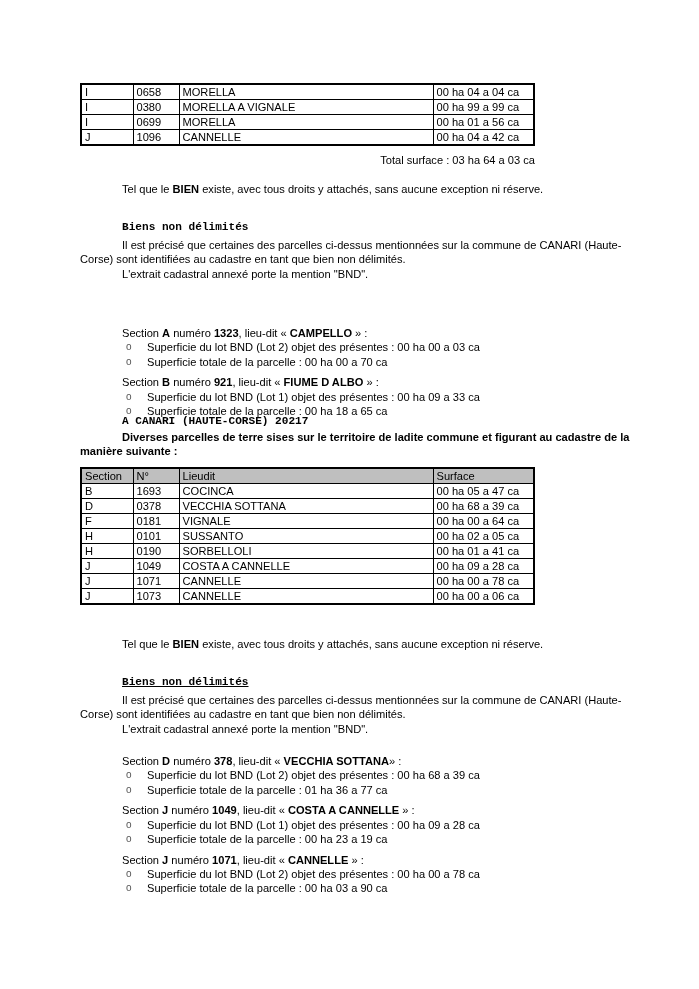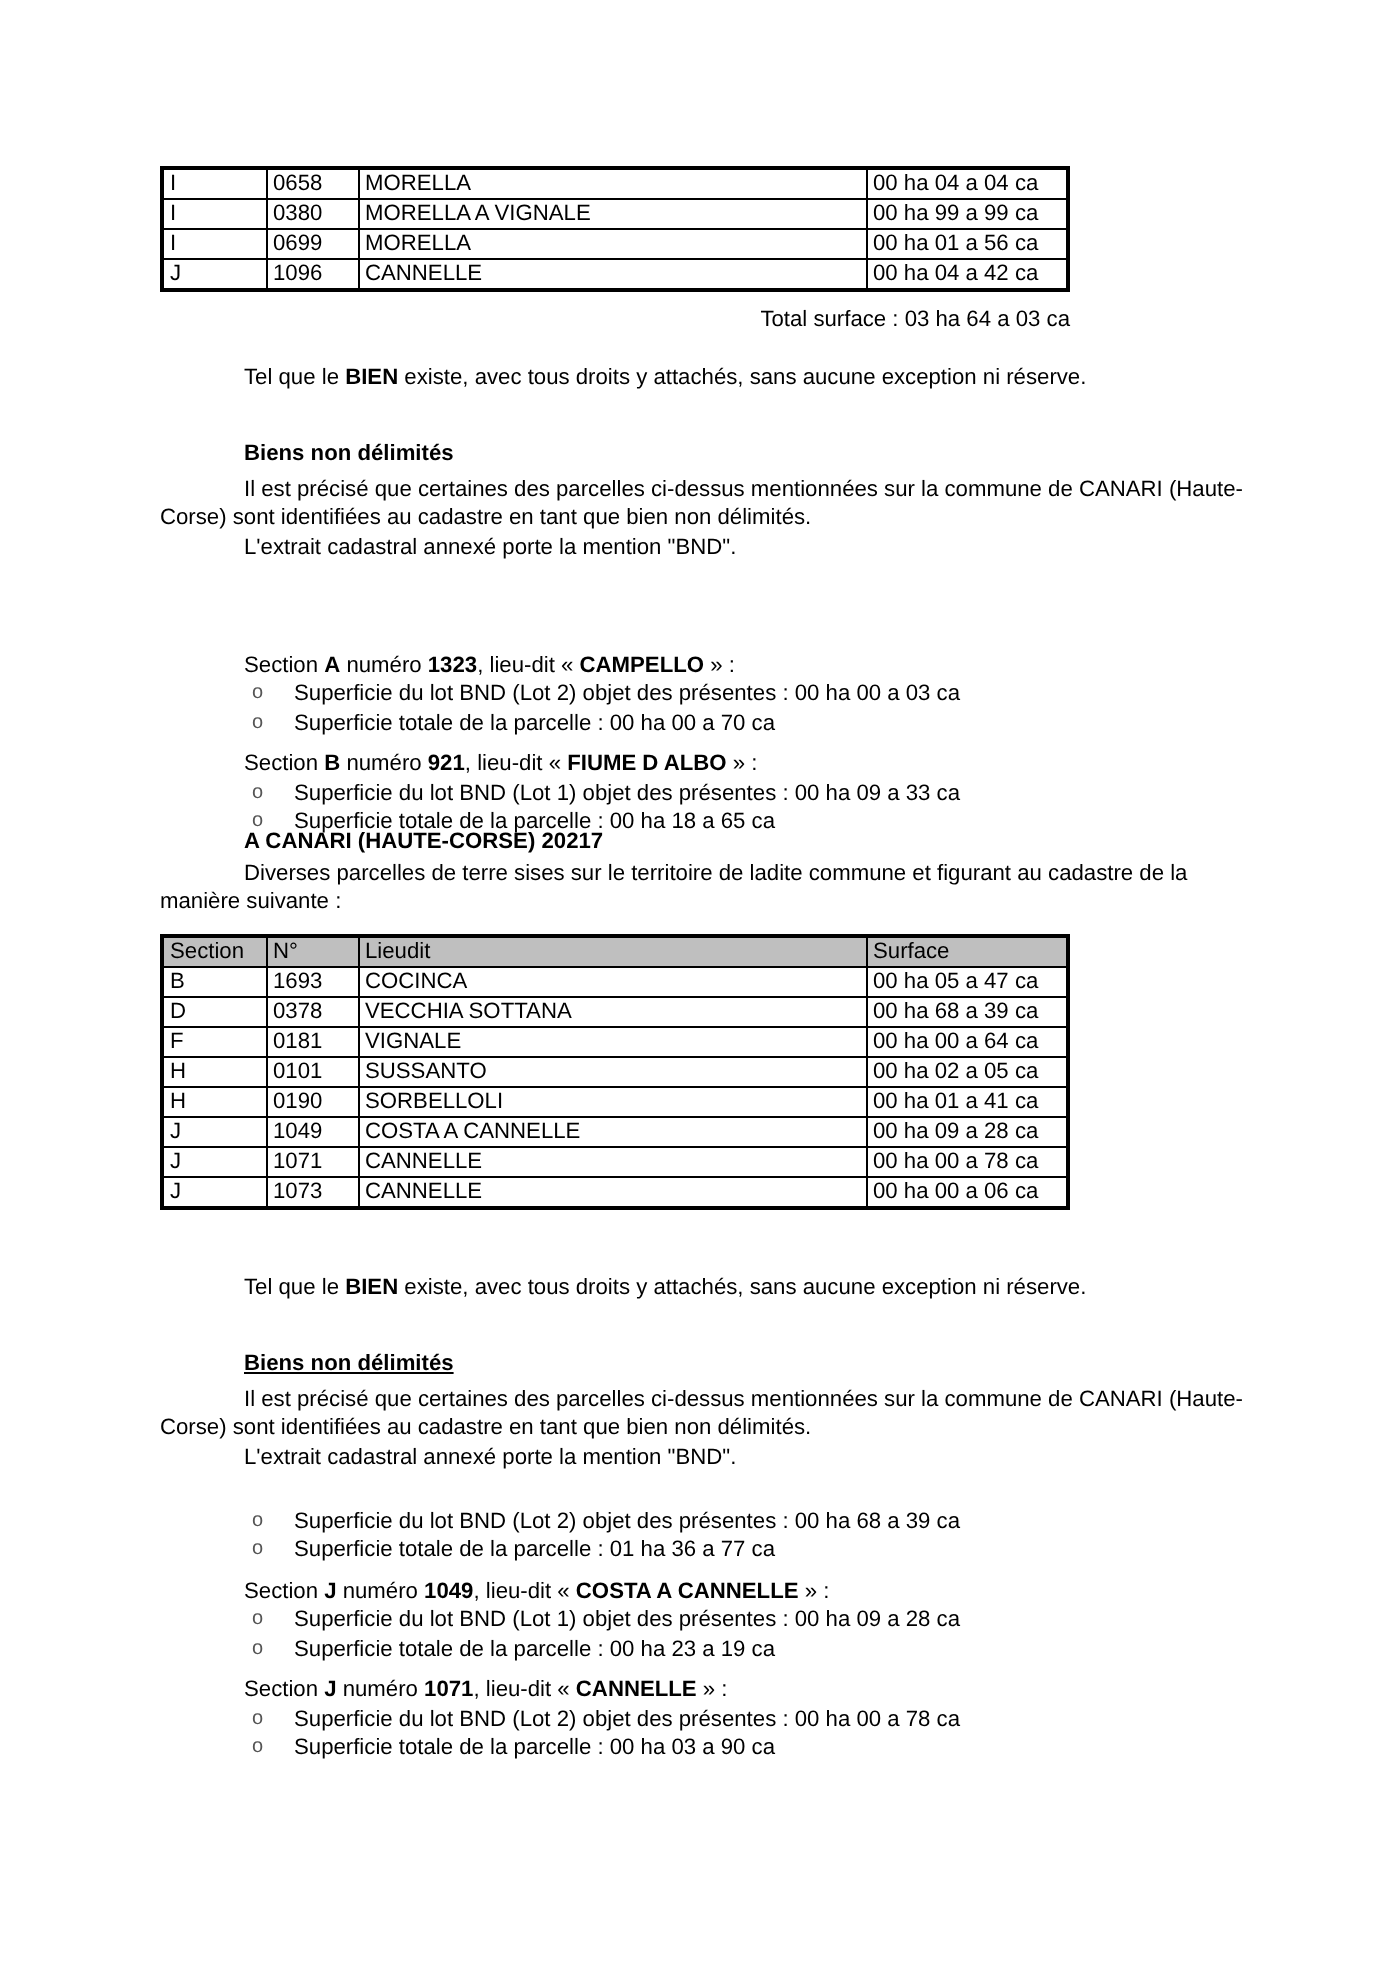--- a/index.html
+++ b/index.html
@@ -24,21 +24,21 @@
     width: 699px;
     height: 989px;
   }
   
   .blk {
     position: absolute;
     left: 80px;
     width: 554px;
     line-height: 1.30;
   }
-  .indent1 { padding-left: 42px; }
+  .indent1 { padding-left: 42px; font-family: Liberation Mono, monospace; }
   .first-indent { text-indent: 42px; }
   .bold { font-weight: bold; }
   .uline { text-decoration: underline; }
   .right-align { text-align: right; }
 
   
   table.cadastre {
     position: absolute;
     border-collapse: collapse;
     table-layout: fixed;
@@ -150,21 +150,21 @@
       <div class="gap-s"></div>
       <div class="sect-head"><span>Section </span><span class="bold">B</span><span> numéro </span><span class="bold">921</span><span>, lieu-dit « </span><span class="bold">FIUME D ALBO</span><span> » :</span></div>
       <ul class="bnd-list">
         <li><span class="bullet">o</span><span>Superficie du lot BND (Lot 1) objet des présentes : 00 ha 09 a 33 ca</span></li>
         <li><span class="bullet">o</span><span>Superficie totale de la parcelle : 00 ha 18 a 65 ca</span></li>
       </ul>
     </div>
 
   <div class="blk bold indent1" style="top:414px;">A CANARI (HAUTE-CORSE) 20217</div>
 
-  <div class="blk first-indent" style="top:430px;">Diverses parcelles de terre sises sur le territoire de ladite commune et figurant au cadastre de la manière suivante :</div>
+  <div class="blk first-indent" style="top:430px;font-weight:bold;">Diverses parcelles de terre sises sur le territoire de ladite commune et figurant au cadastre de la manière suivante :</div>
 
   <table class="cadastre" id="table-two" style="left:80px; top:467px; width:455px;">
     <colgroup>
       <col class="col-section">
         <col class="col-num">
         <col class="col-lieudit">
         <col class="col-surface">
     </colgroup>
     <thead>
         <tr>
@@ -231,20 +231,21 @@
     <span>Tel que le </span><span class="bold">BIEN</span><span> existe, avec tous droits y attachés, sans aucune exception ni réserve.</span>
   </div>
 
   <div class="blk bold uline indent1" style="top:675px;">Biens non délimités</div>
 
   <div class="blk first-indent" style="top:693px;">Il est précisé que certaines des parcelles ci-dessus mentionnées sur la commune de CANARI (Haute-Corse) sont identifiées au cadastre en tant que bien non délimités.</div>
 
   <div class="blk first-indent" style="top:722px;">L'extrait cadastral annexé porte la mention "BND".</div>
 
   <div class="blk" id="bnd-entries-bottom" style="top:754px;">
+      <div class="sect-head"><span>Section </span><span class="bold">D</span><span> numéro </span><span class="bold">378</span><span>, lieu-dit « </span><span class="bold">VECCHIA SOTTANA</span><span>» :</span></div>
       <ul class="bnd-list">
         <li><span class="bullet">o</span><span>Superficie du lot BND (Lot 2) objet des présentes : 00 ha 68 a 39 ca</span></li>
         <li><span class="bullet">o</span><span>Superficie totale de la parcelle : 01 ha 36 a 77 ca</span></li>
       </ul>
       <div class="gap-s"></div>
       <div class="sect-head"><span>Section </span><span class="bold">J</span><span> numéro </span><span class="bold">1049</span><span>, lieu-dit « </span><span class="bold">COSTA A CANNELLE</span><span> » :</span></div>
       <ul class="bnd-list">
         <li><span class="bullet">o</span><span>Superficie du lot BND (Lot 1) objet des présentes : 00 ha 09 a 28 ca</span></li>
         <li><span class="bullet">o</span><span>Superficie totale de la parcelle : 00 ha 23 a 19 ca</span></li>
       </ul>

